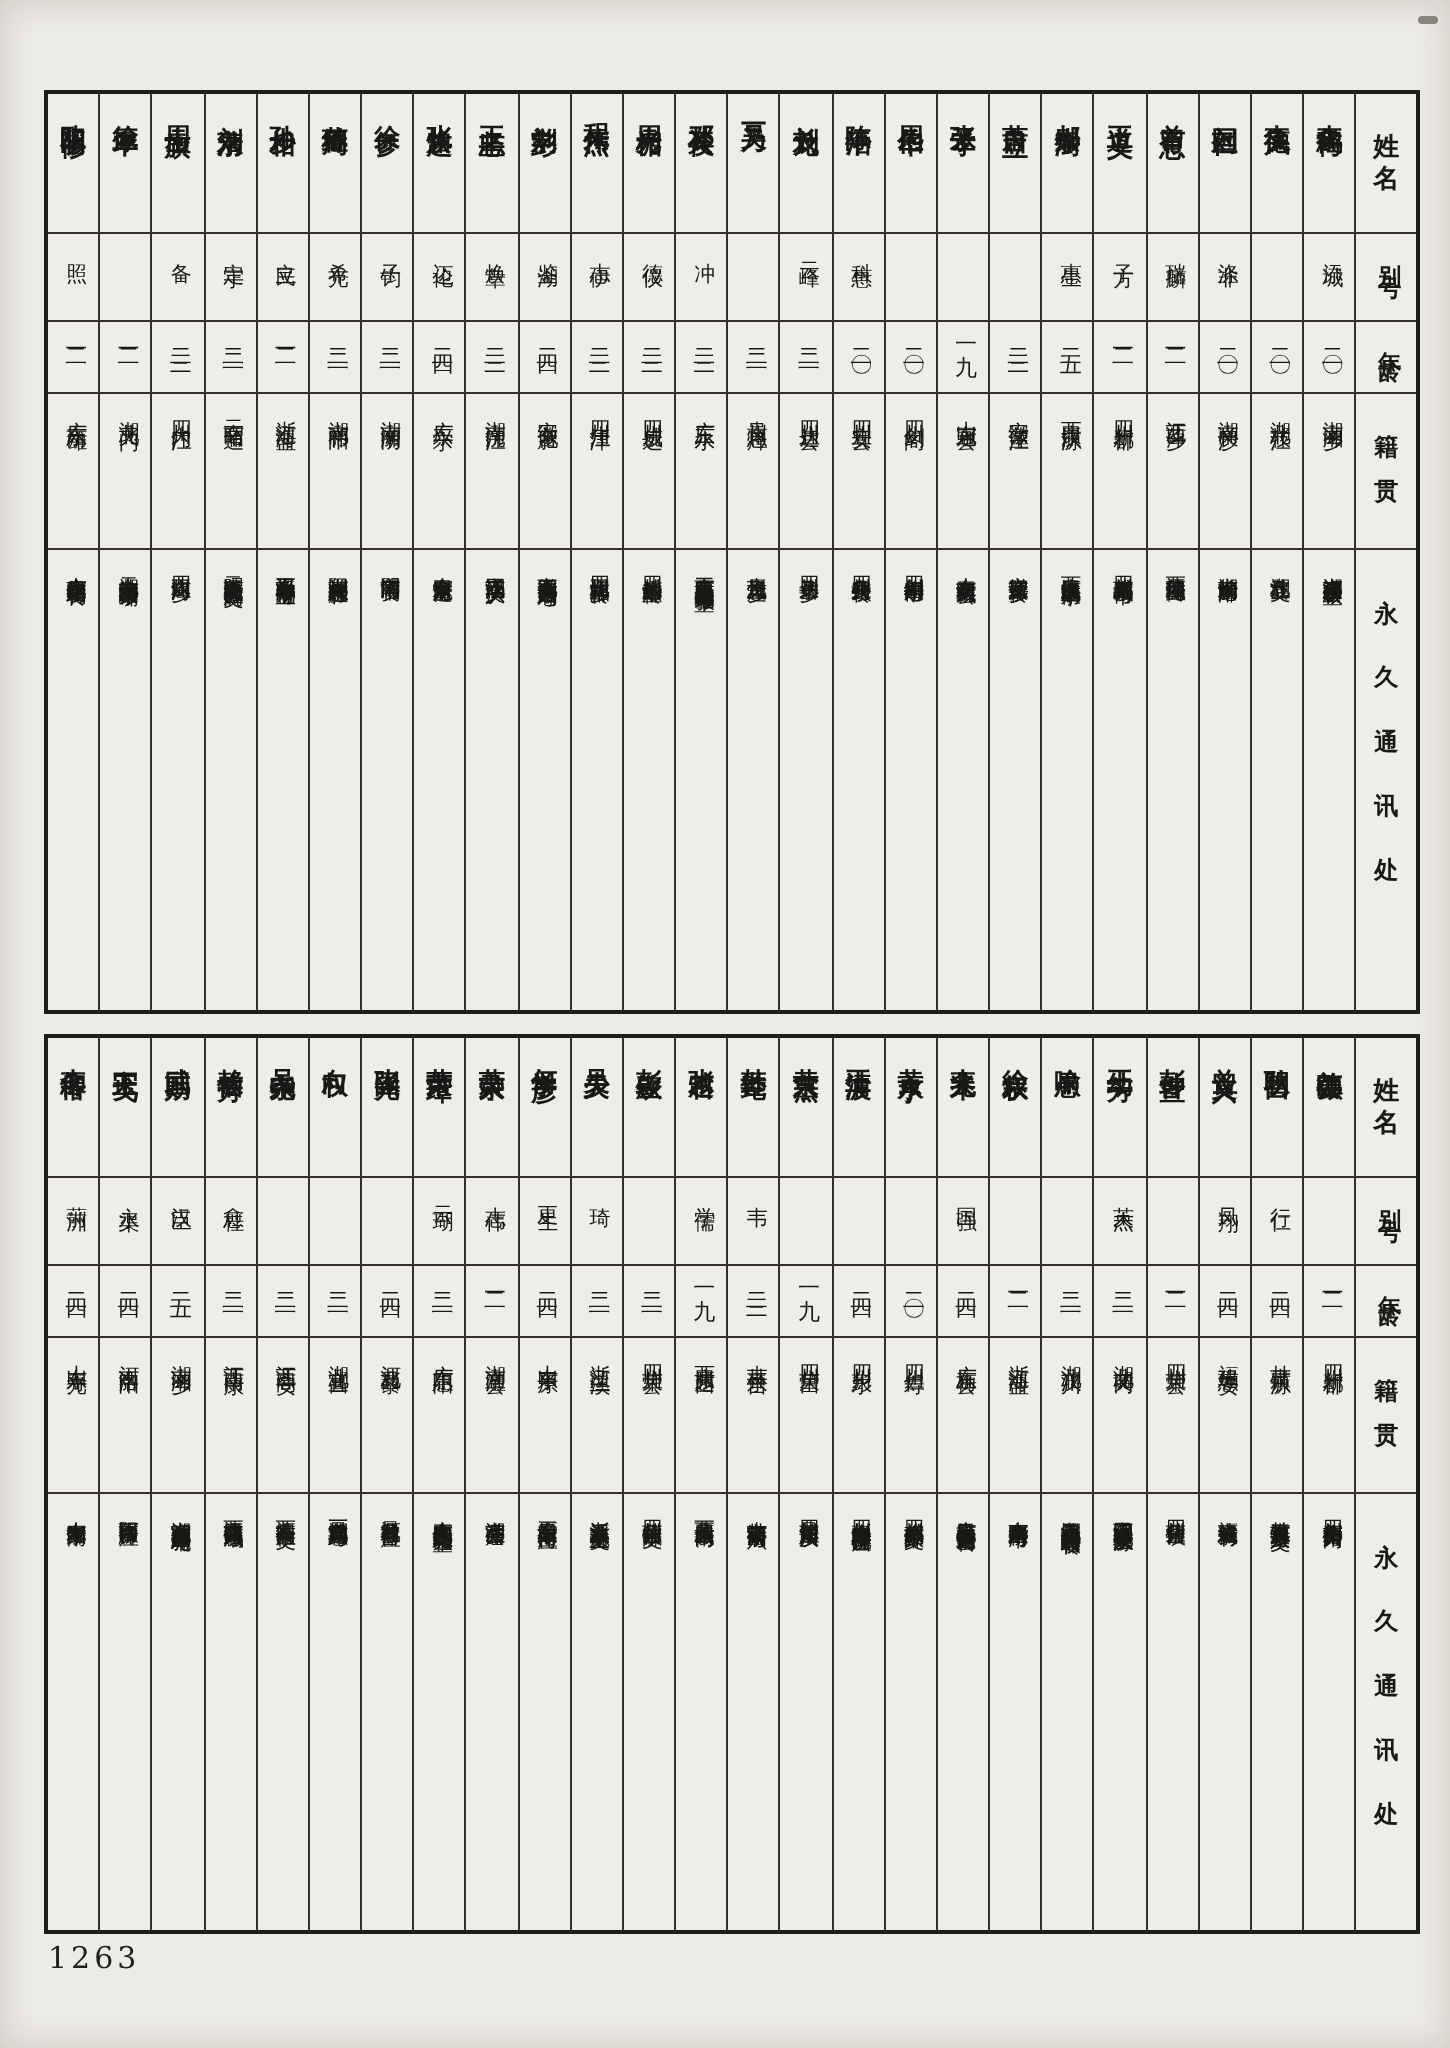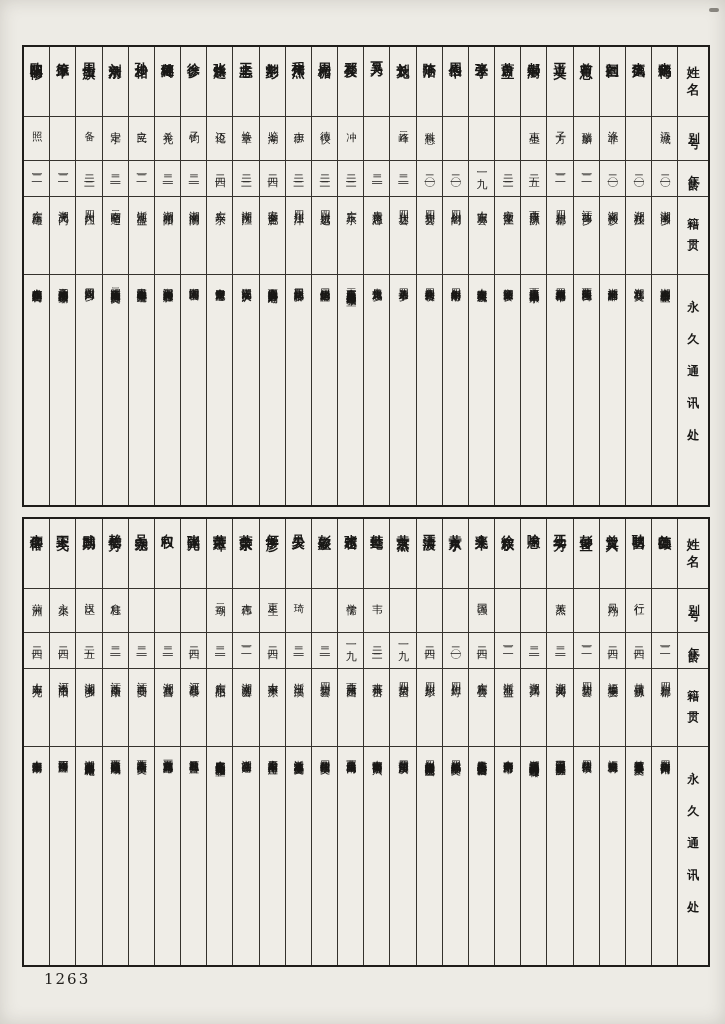--- a/index.html
+++ b/index.html
@@ -52,21 +52,21 @@
   .t-age{font-size:11px;letter-spacing:2.5px;padding-top:2px;}
   .t-native{font-size:10.5px;letter-spacing:1.5px;padding-top:2px;}
   .t-contact{font-size:10.2px;letter-spacing:0.4px;padding-top:2px;}
   .name-mark{font-size:8px;letter-spacing:0;}
   .hdr .t-name{letter-spacing:16px;padding-top:6px;}
   .hdr .t-alias{font-weight:700;font-size:11.5px;letter-spacing:6px;}
   .hdr .t-age{font-weight:700;font-size:11.5px;letter-spacing:4px;}
   .hdr .t-native{font-weight:700;font-size:12px;letter-spacing:22px;padding-top:8px;}
   .hdr .t-contact{font-weight:700;font-size:12px;letter-spacing:32px;padding-top:12px;}
   .page-number{
-    position:absolute;left:44px;top:970px;
+    position:absolute;left:24px;top:970px;
     font-family:"DejaVu Serif", serif;
     font-size:15px;color:#22201d;letter-spacing:2px;
   }
   .scan-speck{position:absolute;right:6px;top:8px;width:10px;height:4px;background:#4a463f;border-radius:2px;opacity:.6;}
 </style>
 </head>
 <body>
 
 <div class="page">
   <div class="scan-speck"></div>

